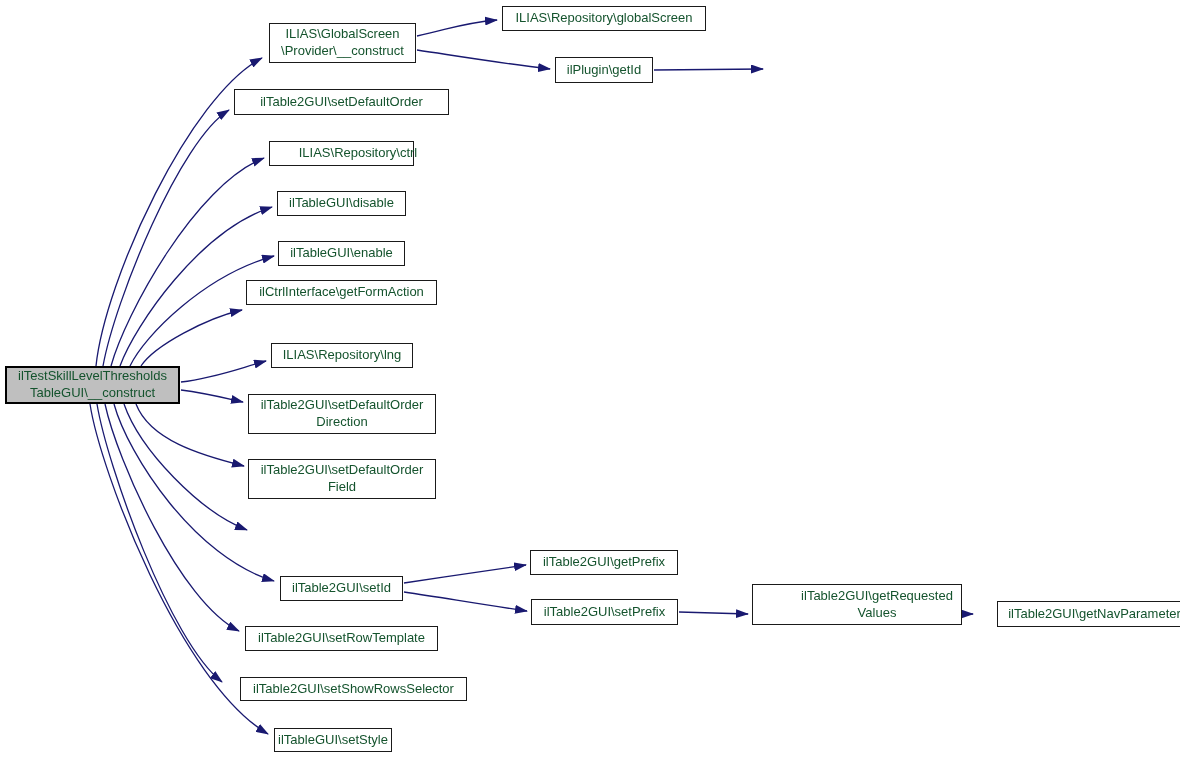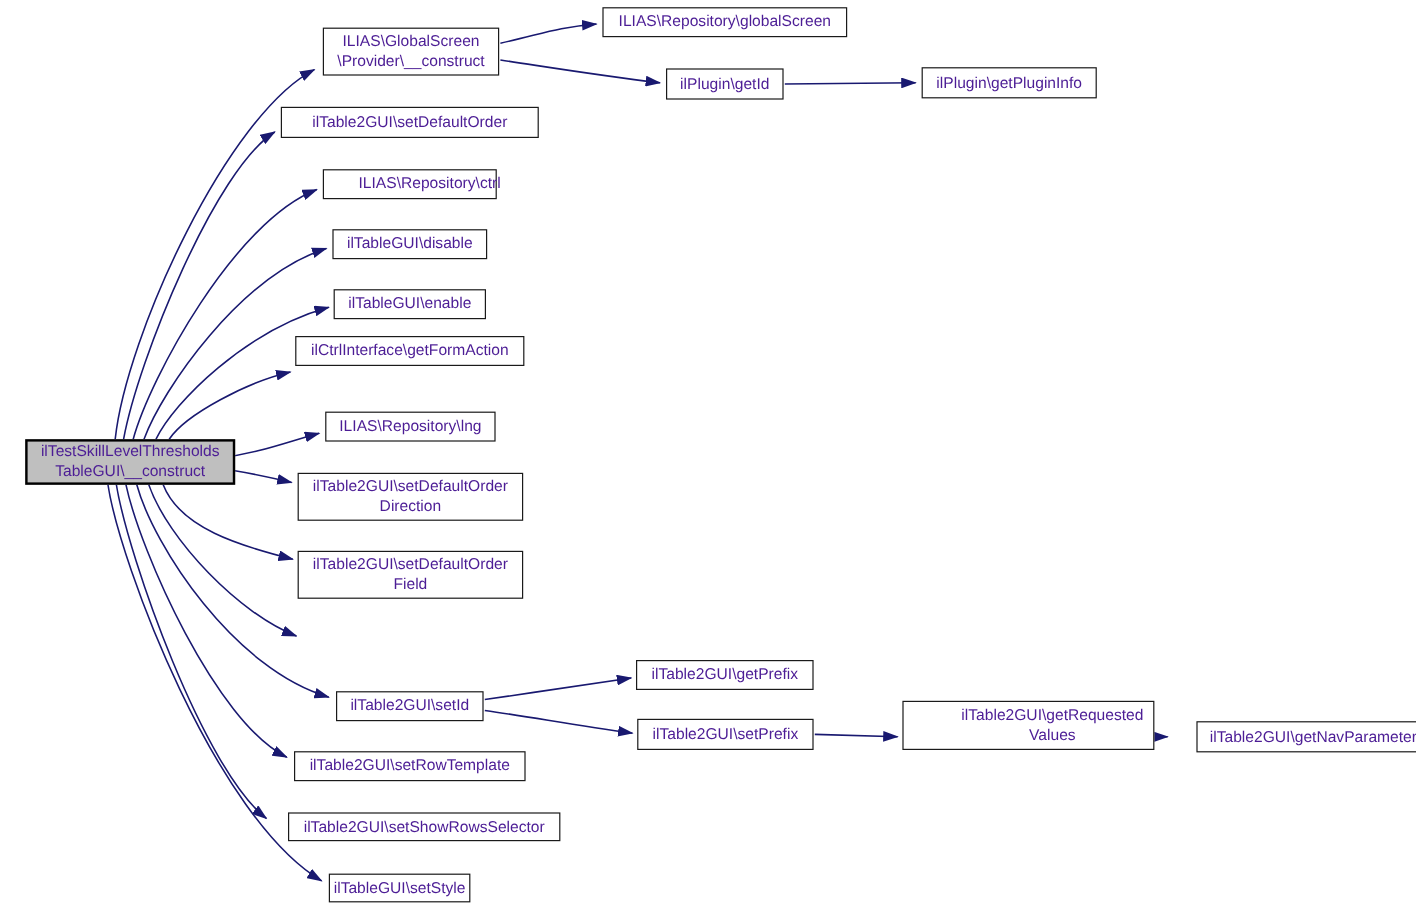--- a/index.html
+++ b/index.html
@@ -10,21 +10,21 @@
   }
   #canvas{position:absolute;left:0;top:0;width:1180px;height:760px;}
   svg{position:absolute;left:0;top:0;}
   .node{
     position:absolute;
     box-sizing:border-box;
     background:#ffffff;
     border:1px solid #1a1a1a;
     display:flex;align-items:center;justify-content:center;
     text-align:center;
-    font-size:13px;line-height:1.3;color:#4c1d95;
+    font-size:13px;line-height:1.3;color:#14532d;
     white-space:pre-line;
     z-index:2;
     cursor:pointer;
   }
   .node.root{
     background:#bfbfbf;
     border:2px solid #000000;
     cursor:default;
   }
   .edge{fill:none;stroke:#191970;stroke-width:1.3px;}
@@ -62,31 +62,30 @@
 
     <path class="edge" d="M654,70 L763,69" marker-end="url(#arrow)"></path>
 
     <path class="edge" d="M404,583 C445,577 478,572 526,565" marker-end="url(#arrow)"></path>
     <path class="edge" d="M404,592 C445,598 478,604 527,611" marker-end="url(#arrow)"></path>
 
     <path class="edge" d="M679,612 L748,614" marker-end="url(#arrow)"></path>
     <path class="edge" d="M930,614 L973,614" marker-end="url(#arrow)"></path>
   </svg>
 
-  <div class="node root" style="left:21px;top:366px;width:175px;height:38px;">ilTestSkillLevelThresholds
+  <div class="node root" style="left:5px;top:366px;width:175px;height:38px;">ilTestSkillLevelThresholds
 TableGUI\__construct</div>
 
   <div class="node" style="left:269px;top:23px;width:147px;height:40px;">ILIAS\GlobalScreen
 \Provider\__construct</div>
 
   <div class="node" style="left:502px;top:6px;width:204px;height:25px;">ILIAS\Repository\globalScreen</div>
 
   <div class="node" style="left:555px;top:57px;width:98px;height:26px;">ilPlugin\getId</div>
 
-  <div class="node" style="left:768px;top:56px;width:146px;height:26px;">ilPlugin\getPluginInfo</div>
 
   <div class="node" style="left:234px;top:89px;width:215px;height:26px;">ilTable2GUI\setDefaultOrder</div>
 
   <div class="node" style="left:269px;top:141px;width:145px;height:25px;padding-left:33px;">ILIAS\Repository\ctrl</div>
 
   <div class="node" style="left:277px;top:191px;width:129px;height:25px;">ilTableGUI\disable</div>
 
   <div class="node" style="left:278px;top:241px;width:127px;height:25px;">ilTableGUI\enable</div>
 
   <div class="node" style="left:246px;top:280px;width:191px;height:25px;">ilCtrlInterface\getFormAction</div>

